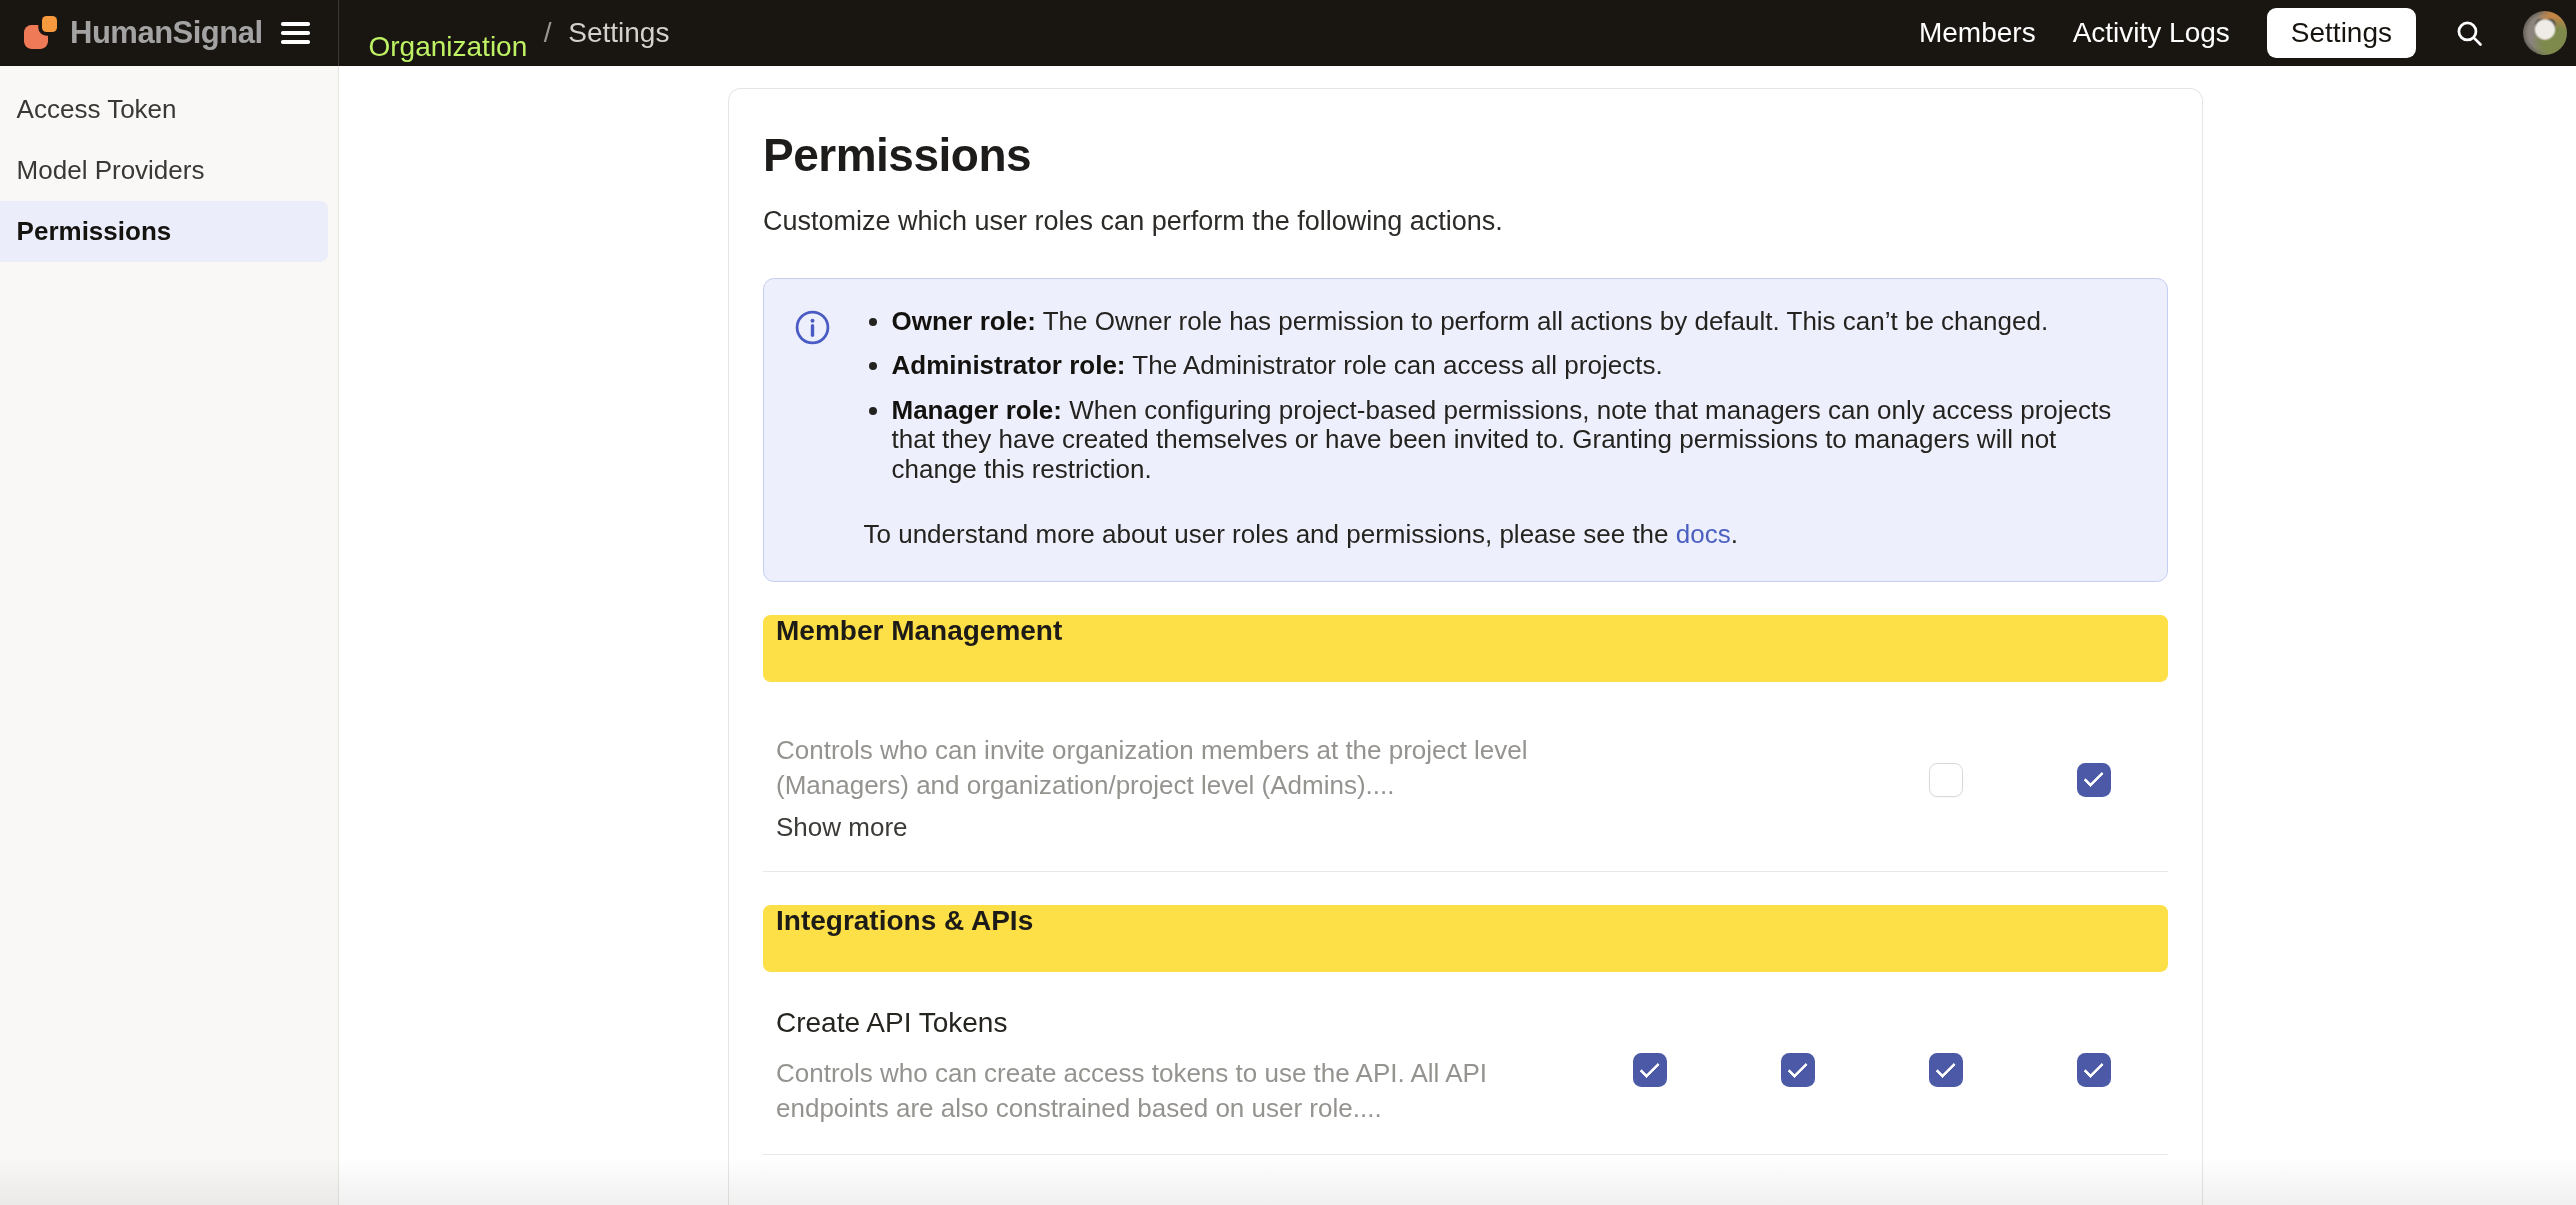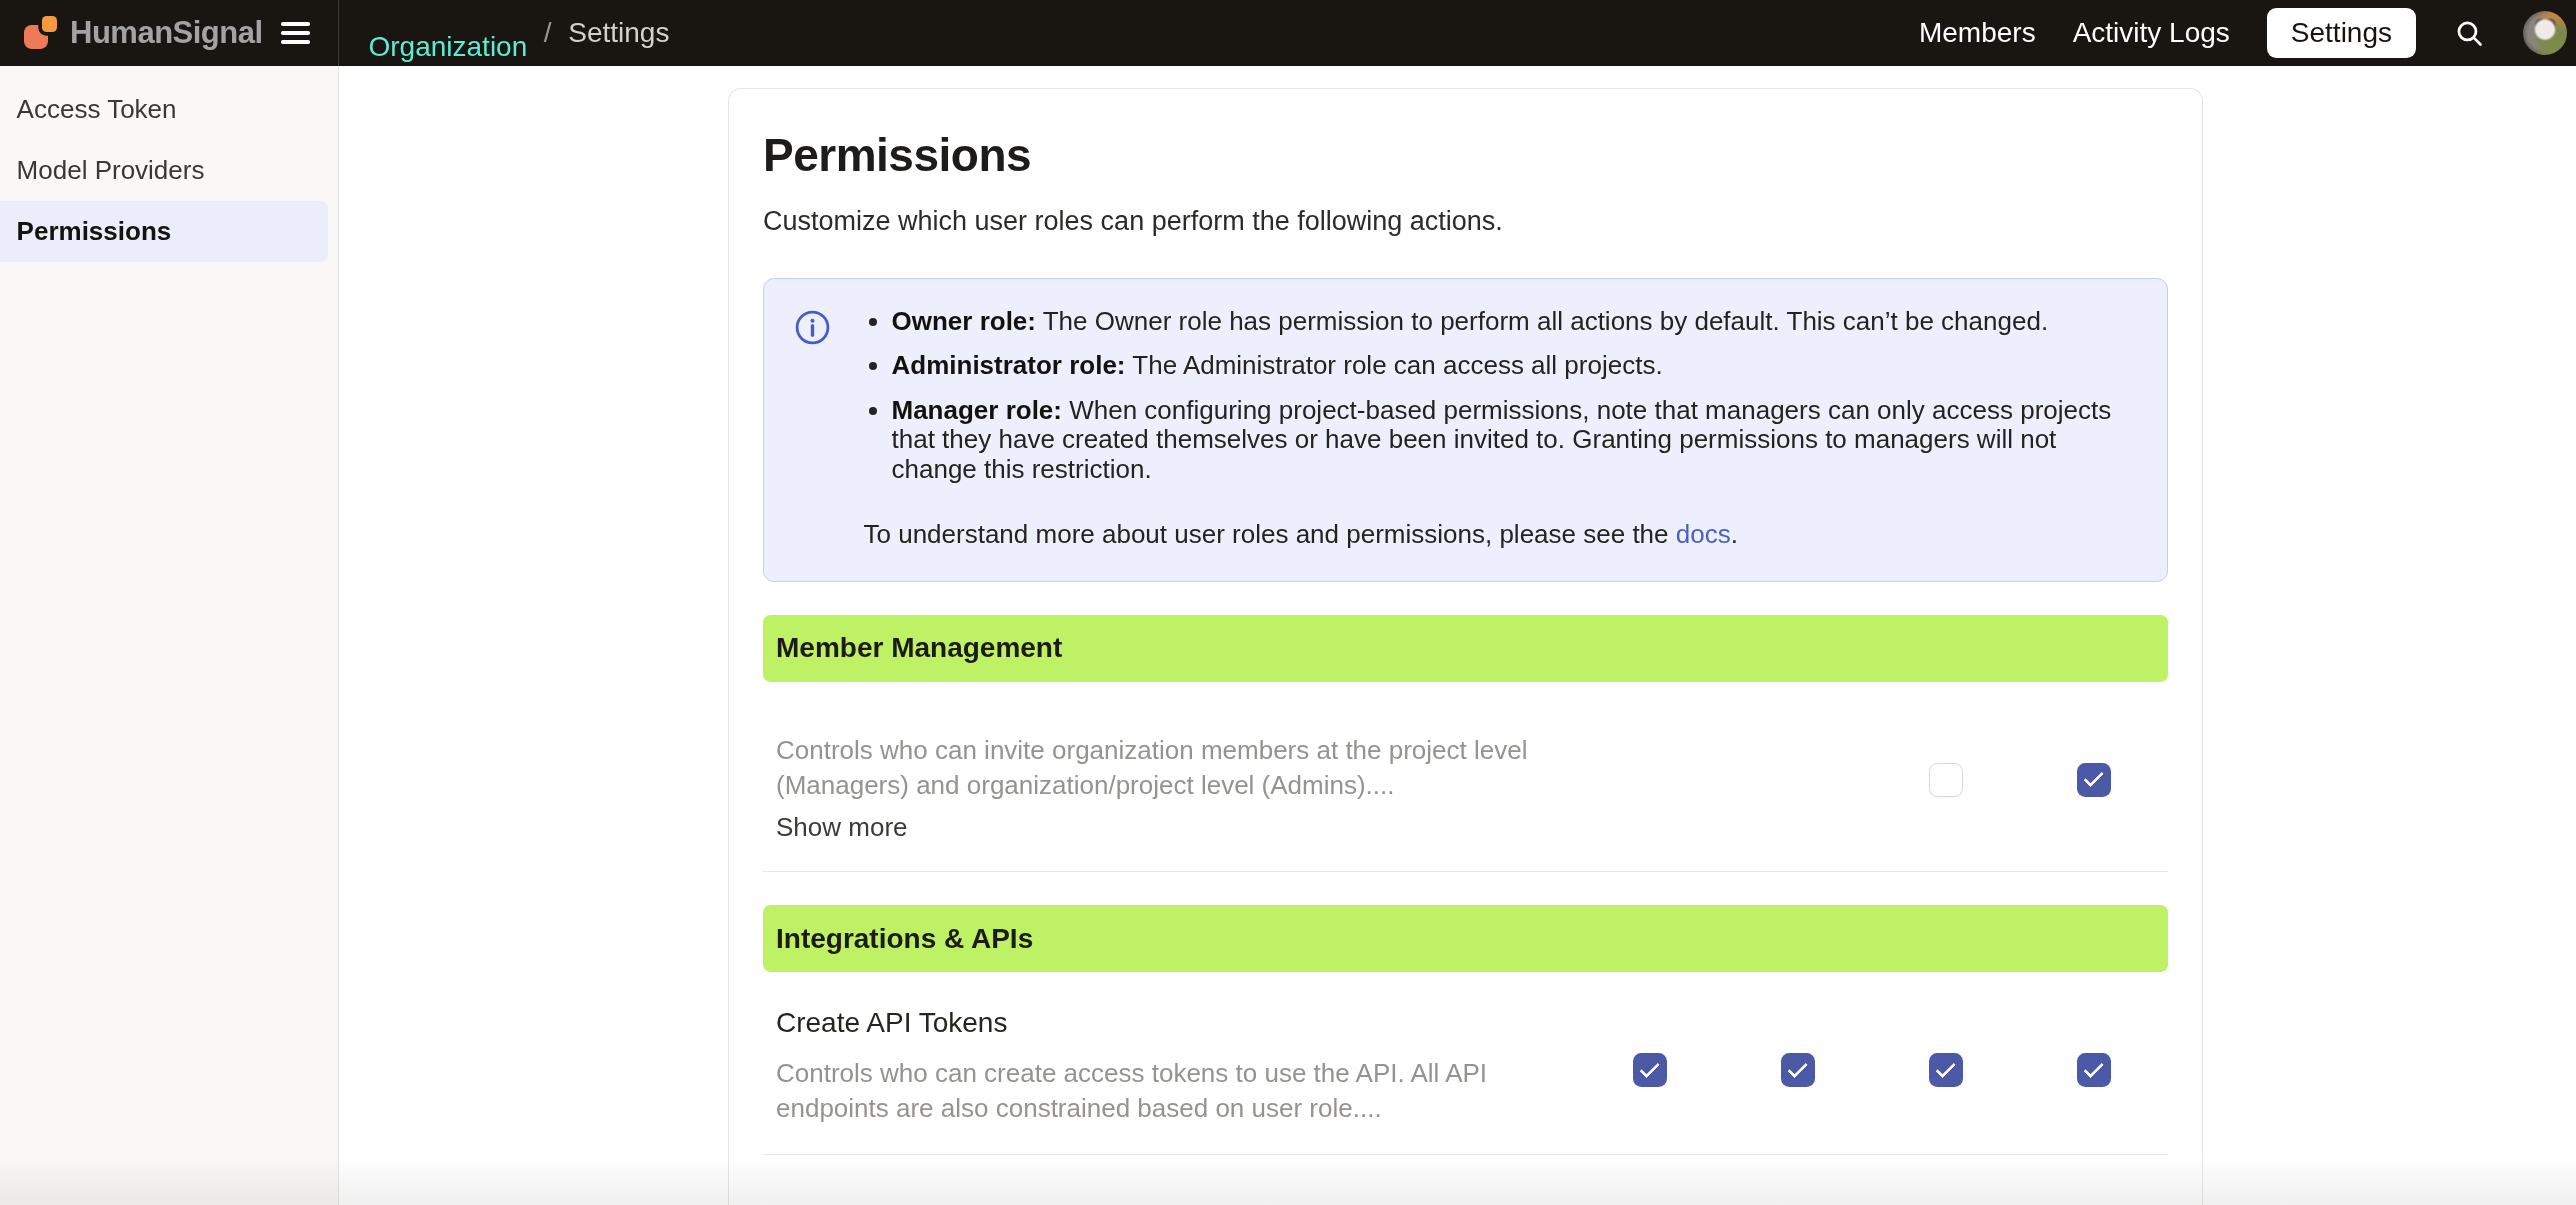--- a/index.html
+++ b/index.html
@@ -17,21 +17,21 @@
   .brand-icon .sq1 { position:absolute; left:0; bottom:1.8px; width:24px; height:24px;
     background:#ee7a58; border-radius:7.4px; }
   .brand-icon .sq2 { position:absolute; right:1.8px; top:0.9px; width:15.7px; height:15.7px;
     background:#f79a3e; border-radius:4.6px; box-shadow:0 0 0 3.7px #191511; }
   .brand-name { font-size:31px; font-weight:600; letter-spacing:-0.5px; color:#a3a3a3; }
   .hamburger { margin-left:auto; background:none; border:none; cursor:pointer;
     display:flex; flex-direction:column; gap:5.5px; padding:5.5px 1.8px; }
   .hamburger i { display:block; width:29.5px; height:3.7px; background:#fff; border-radius:1.8px; }
 
   .breadcrumb { display:flex; align-items:center; gap:16.6px; margin-left:29.5px; font-size:28px; }
-  .bc-org { color:#5eead4; cursor:pointer; text-decoration:none;margin-top:28px; }
+  .bc-org { color:#bef264; cursor:pointer; text-decoration:none;margin-top:28px; }
   .bc-sep { color:#9b9893; }
   .bc-page { color:#d3d1cd; cursor:pointer; text-decoration:none; }
 
   .topbar-right { margin-left:auto; display:flex; align-items:center; gap:37px;
     padding-right:9px; }
   .nav-link { color:#fff; font-size:28px; text-decoration:none; cursor:pointer; }
   .nav-btn { background:#fff; color:#17130e; font-size:28px; font-weight:500;
     font-family:"Liberation Sans", sans-serif;
     border:none; border-radius:9.2px; height:50px; padding:0 24px; cursor:pointer; }
   .search { display:flex; align-items:center; cursor:pointer; }
@@ -72,22 +72,22 @@
   .info-body li:last-child { margin-bottom:0; }
   .info-body b { font-weight:700; color:#14120f; }
   .info-footer { margin-top:36px; }
   .docs-link { color:#4a5fc1; text-decoration:none; cursor:pointer; }
 
   .grid-cols { display:grid; grid-template-columns:1fr 148px 148px 148px 148px; }
   .role-header { margin-top:46px; }
   .role-label { font-size:24px; font-weight:700; color:#413f3c; text-align:center;
     align-self:center; }
 
-  .section-band { margin-top:33px; height:67px; background:#bef264; border-radius:7.4px;
-    display:flex; align-items:center; padding-left:13px; }
+  .section-band { margin-top:33px; height:67px; background:#fde047; border-radius:7.4px;
+    display:flex; padding-left:13px; }
   .section-name { font-size:28px; font-weight:700; color:#1d1b18; }
 
   .perm-row { padding:35px 0 28px 13px; border-bottom:0.9px solid #eae8e4; align-items:start; }
   .perm-title { font-size:28px; color:#26241f; }
   .perm-desc { margin-top:16.6px; font-size:26px; color:#95938f; line-height:35px;
     max-width:857px; }
   .show-more { display:inline-block; margin-top:9.2px; font-size:26px; color:#3c3a37;
     cursor:pointer; text-decoration:none; }
 
   .check-cell { display:flex; justify-content:center; padding-top:46px; }

